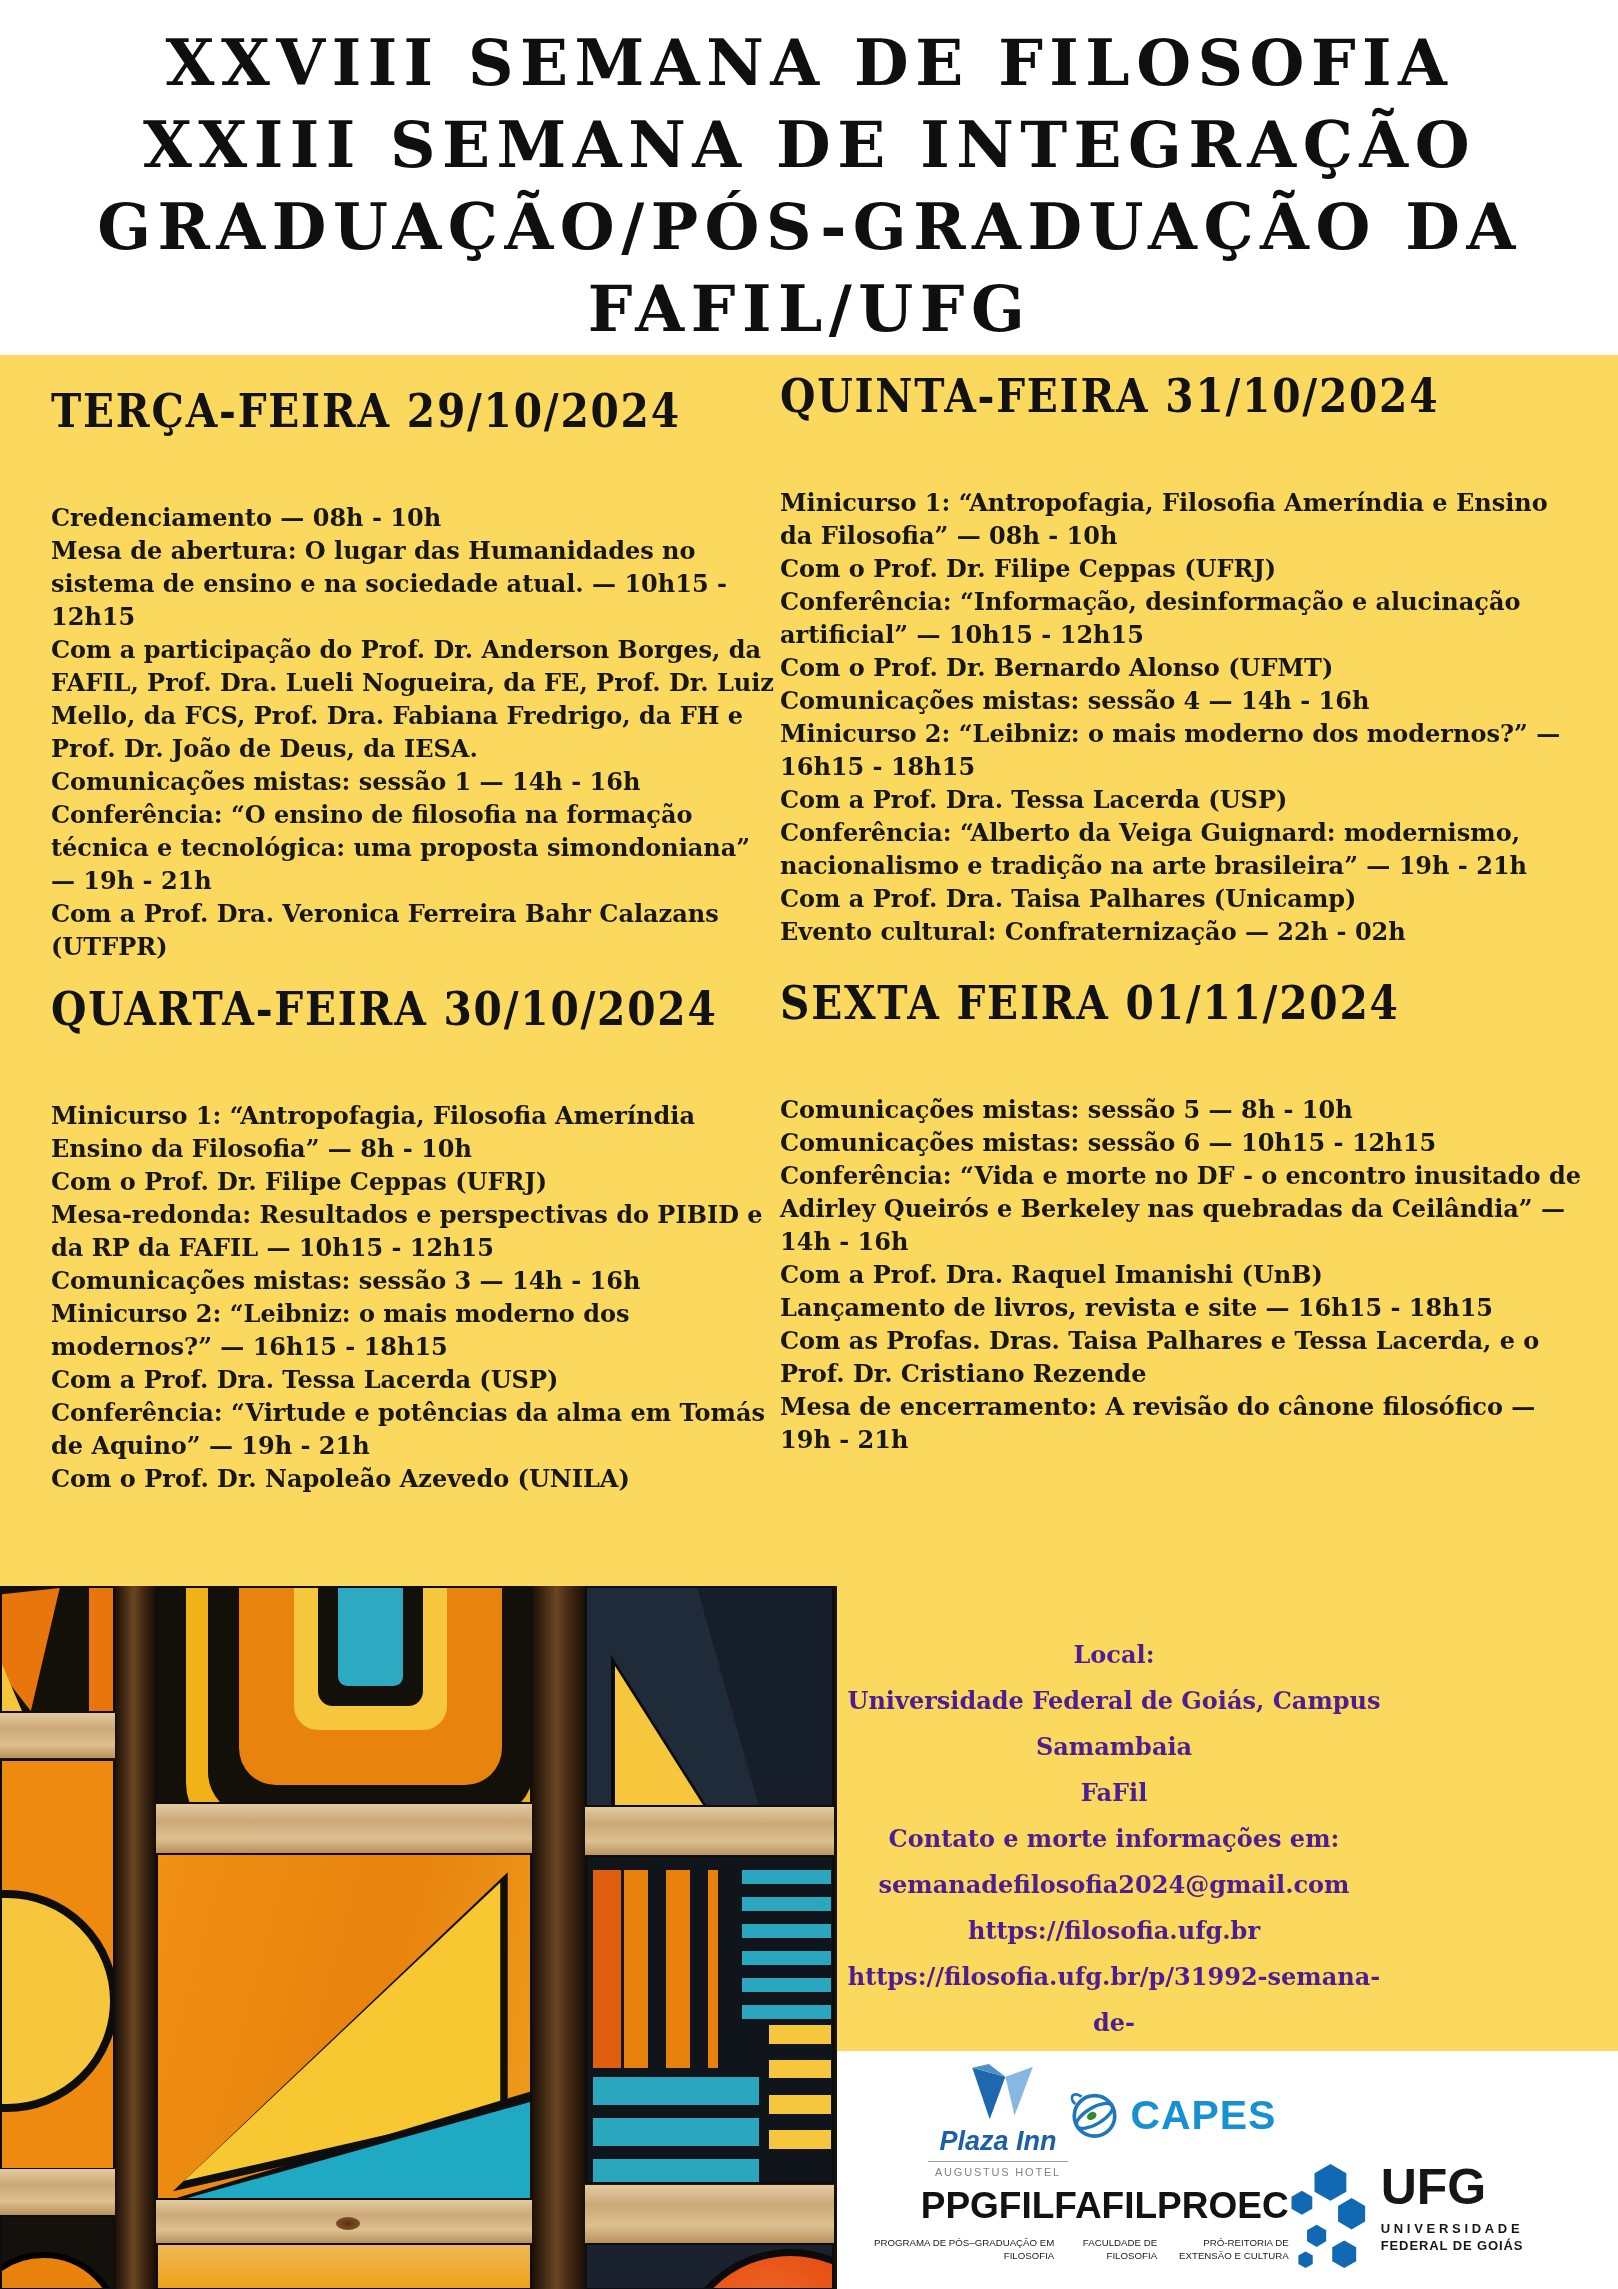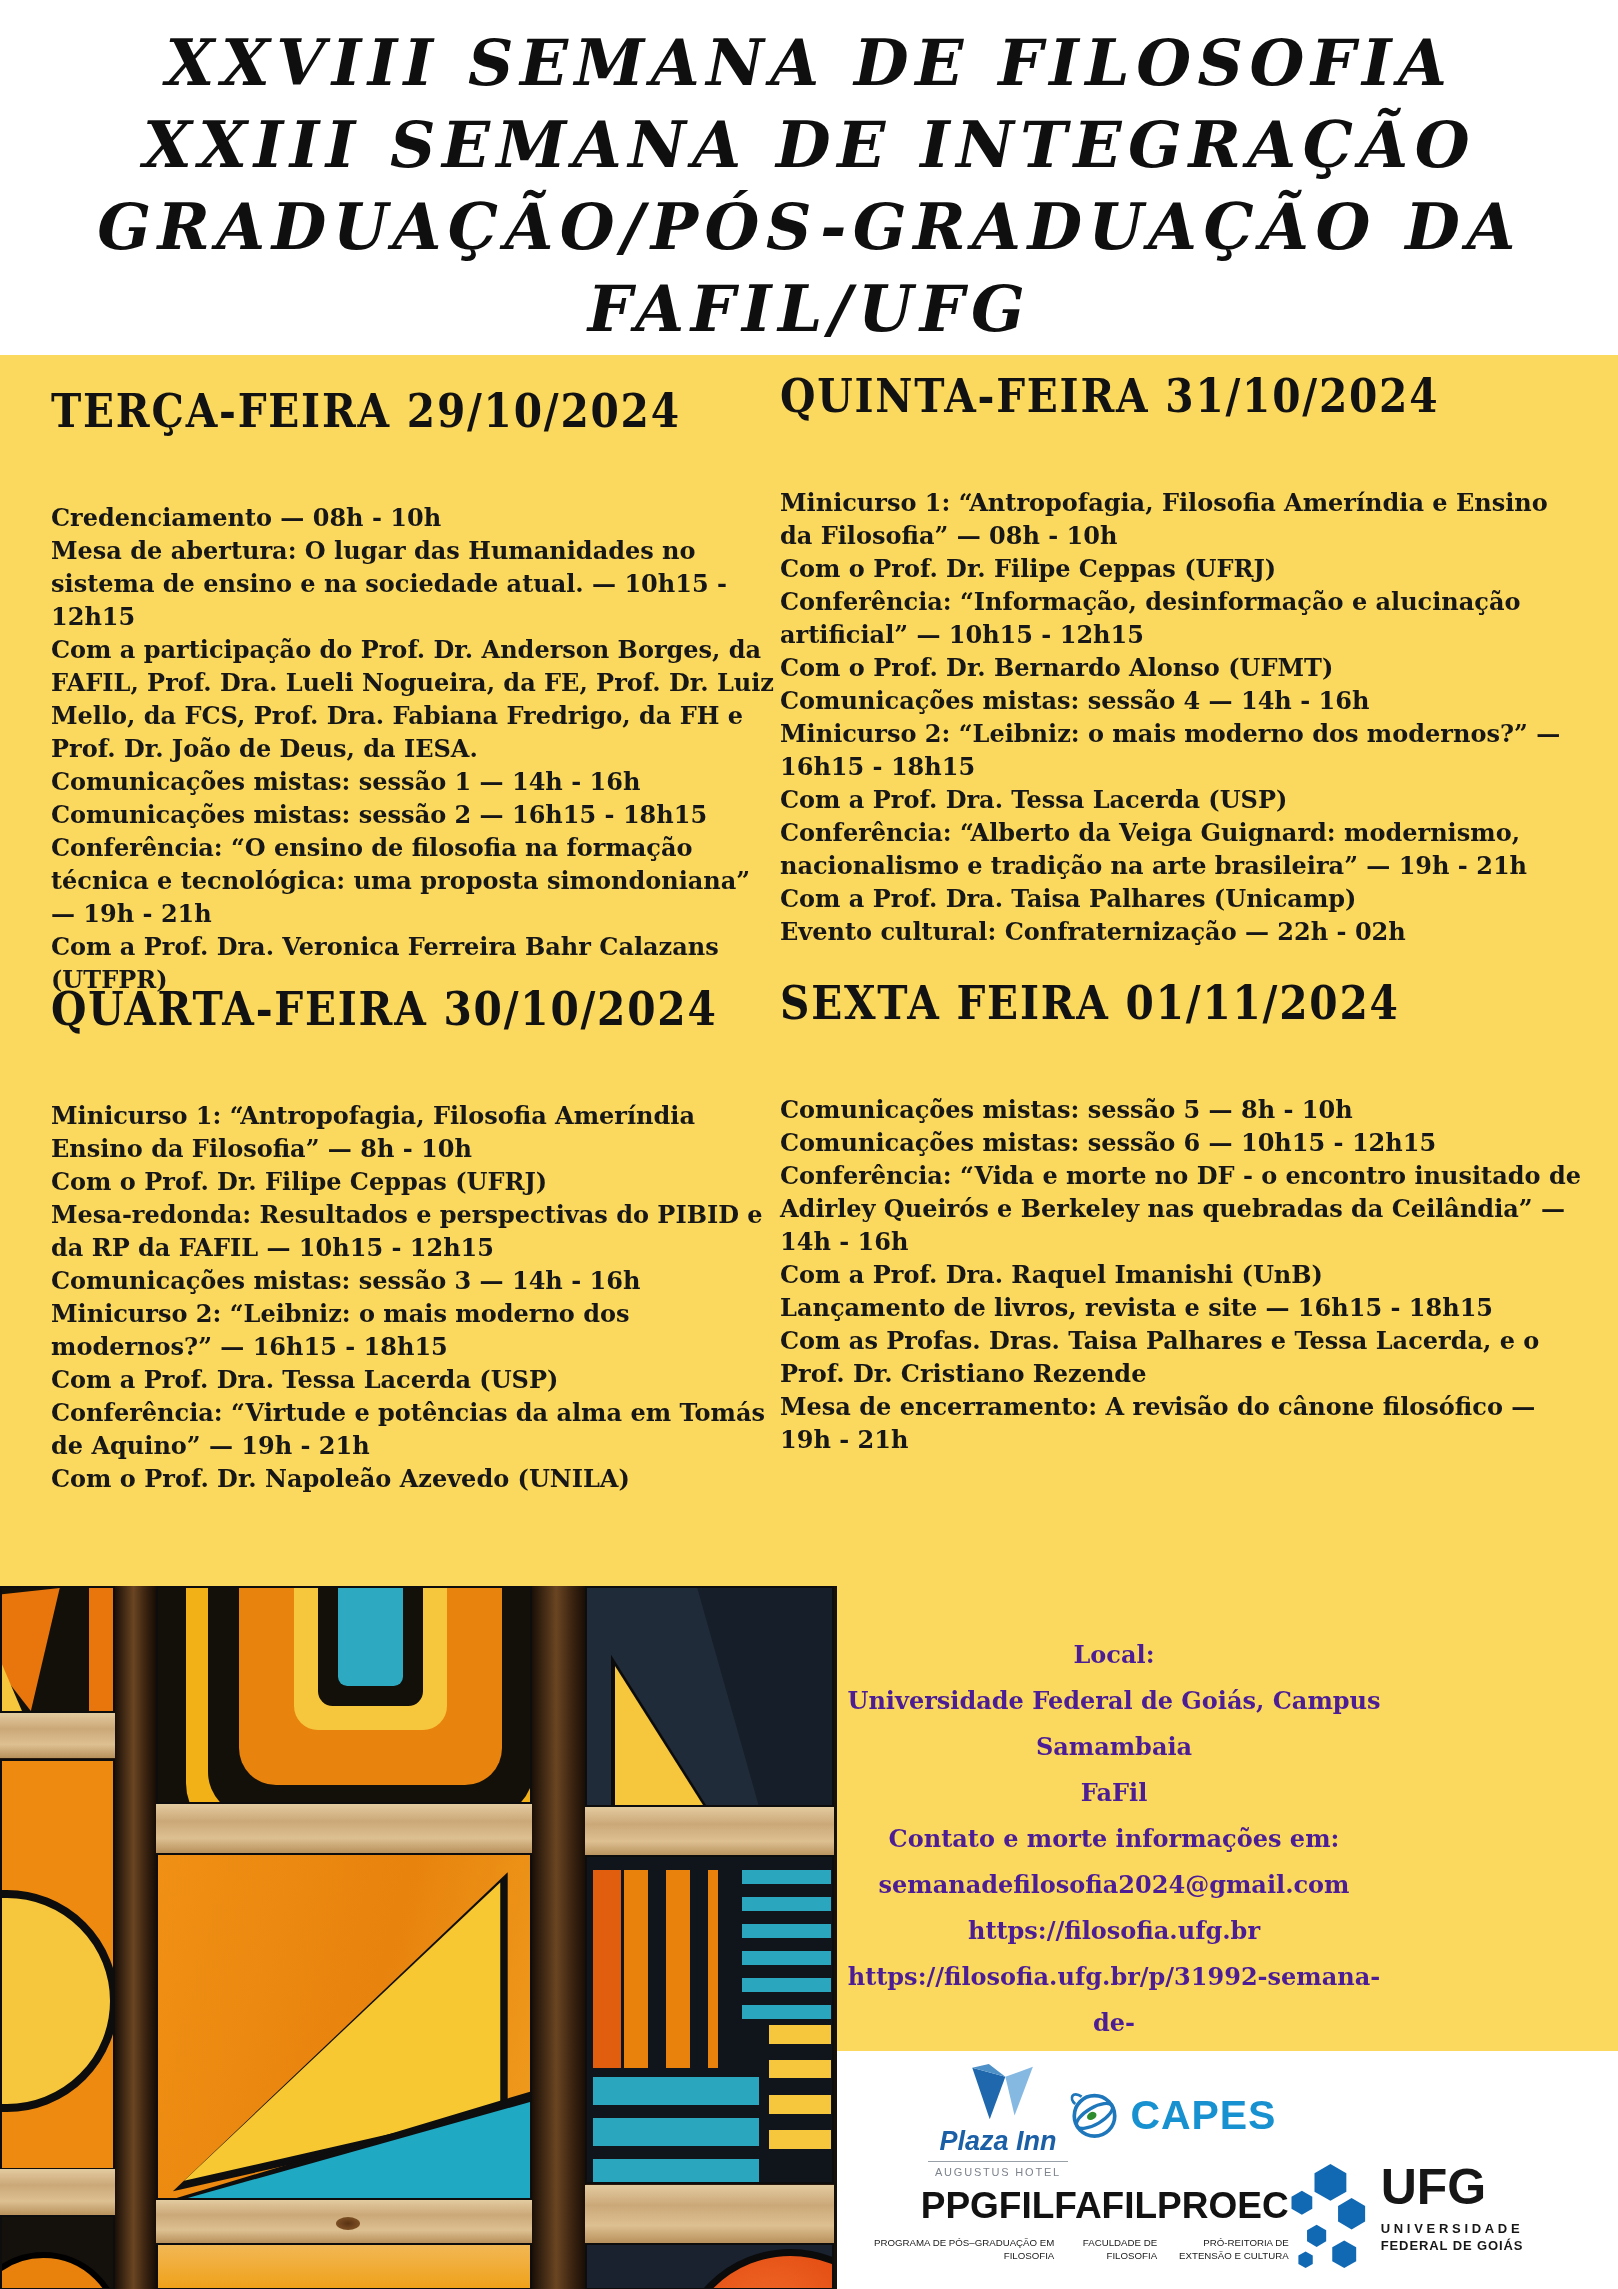--- a/index.html
+++ b/index.html
@@ -1,20 +1,20 @@
 <!DOCTYPE html>
 <html style="font-size:14.8px"><head>
 <meta charset="utf-8">
 <style>
   html,body{margin:0;padding:0;background:#9a9a9a;}
   .poster{position:relative;width:1619px;height:2290px;margin:0 auto;background:#ffffff;overflow:hidden;
           font-family:"DejaVu Serif", serif;color:#161616;}
   
   .title{position:absolute;left:0;top:22px;width:1619px;text-align:center;z-index:3;}
-  .title-line{font-size:63px;line-height:82px;font-weight:bold;font-style:italic;letter-spacing:6.5px;color:#0f0f0f;white-space:nowrap;}
+  .title-line{font-size:63px;line-height:82px;font-weight:bold;letter-spacing:6.5px;color:#0f0f0f;white-space:nowrap;}
   
   .yellow-bg{position:absolute;left:0;top:355px;width:1619px;height:1934px;background:#FBD95F;z-index:1;}
   
   .day{position:absolute;z-index:3;}
   .day-terca {left:51px;  top:388px;  width:725px;}
   .day-quinta{left:780px; top:373px;  width:805px;}
   .day-quarta{left:51px;  top:986px; width:725px;}
   .day-sexta {left:780px; top:980px; width:805px;}
   .day-header{margin:0 0 59px 0;font-size:42px;line-height:54px;font-weight:bold;letter-spacing:1.8px;color:#121212;
               transform:scale(0.97,1.12);transform-origin:left bottom;white-space:nowrap;}
@@ -105,21 +105,20 @@
       <div class="title-line">FAFIL/UFG</div>
     </header>
 
   <section class="day day-terca">
     <h2 class="day-header">TERÇA-FEIRA 29/10/2024</h2>
     <div class="day-body">
         <div class="day-item">Credenciamento — 08h - 10h</div>
         <div class="day-item">Mesa de abertura: O lugar das Humanidades no sistema de ensino e na sociedade atual. — 10h15 - 12h15</div>
         <div class="day-item">Com a participação do Prof. Dr. Anderson Borges, da FAFIL, Prof. Dra. Lueli Nogueira, da FE, Prof. Dr. Luiz Mello, da FCS, Prof. Dra. Fabiana Fredrigo, da FH e Prof. Dr. João de Deus, da IESA.</div>
         <div class="day-item">Comunicações mistas: sessão 1 — 14h - 16h</div>
-        <div class="day-item">Comunicações mistas: sessão 2 — 16h15 - 18h15</div>
         <div class="day-item">Conferência: “O ensino de filosofia na formação técnica e tecnológica: uma proposta simondoniana” — 19h - 21h</div>
         <div class="day-item">Com a Prof. Dra. Veronica Ferreira Bahr Calazans (UTFPR)</div>
       </div>
   </section>
 
   <section class="day day-quinta">
     <h2 class="day-header">QUINTA-FEIRA 31/10/2024</h2>
     <div class="day-body">
         <div class="day-item">Minicurso 1: “Antropofagia, Filosofia Ameríndia e Ensino da Filosofia” — 08h - 10h</div>
         <div class="day-item">Com o Prof. Dr. Filipe Ceppas (UFRJ)</div>

